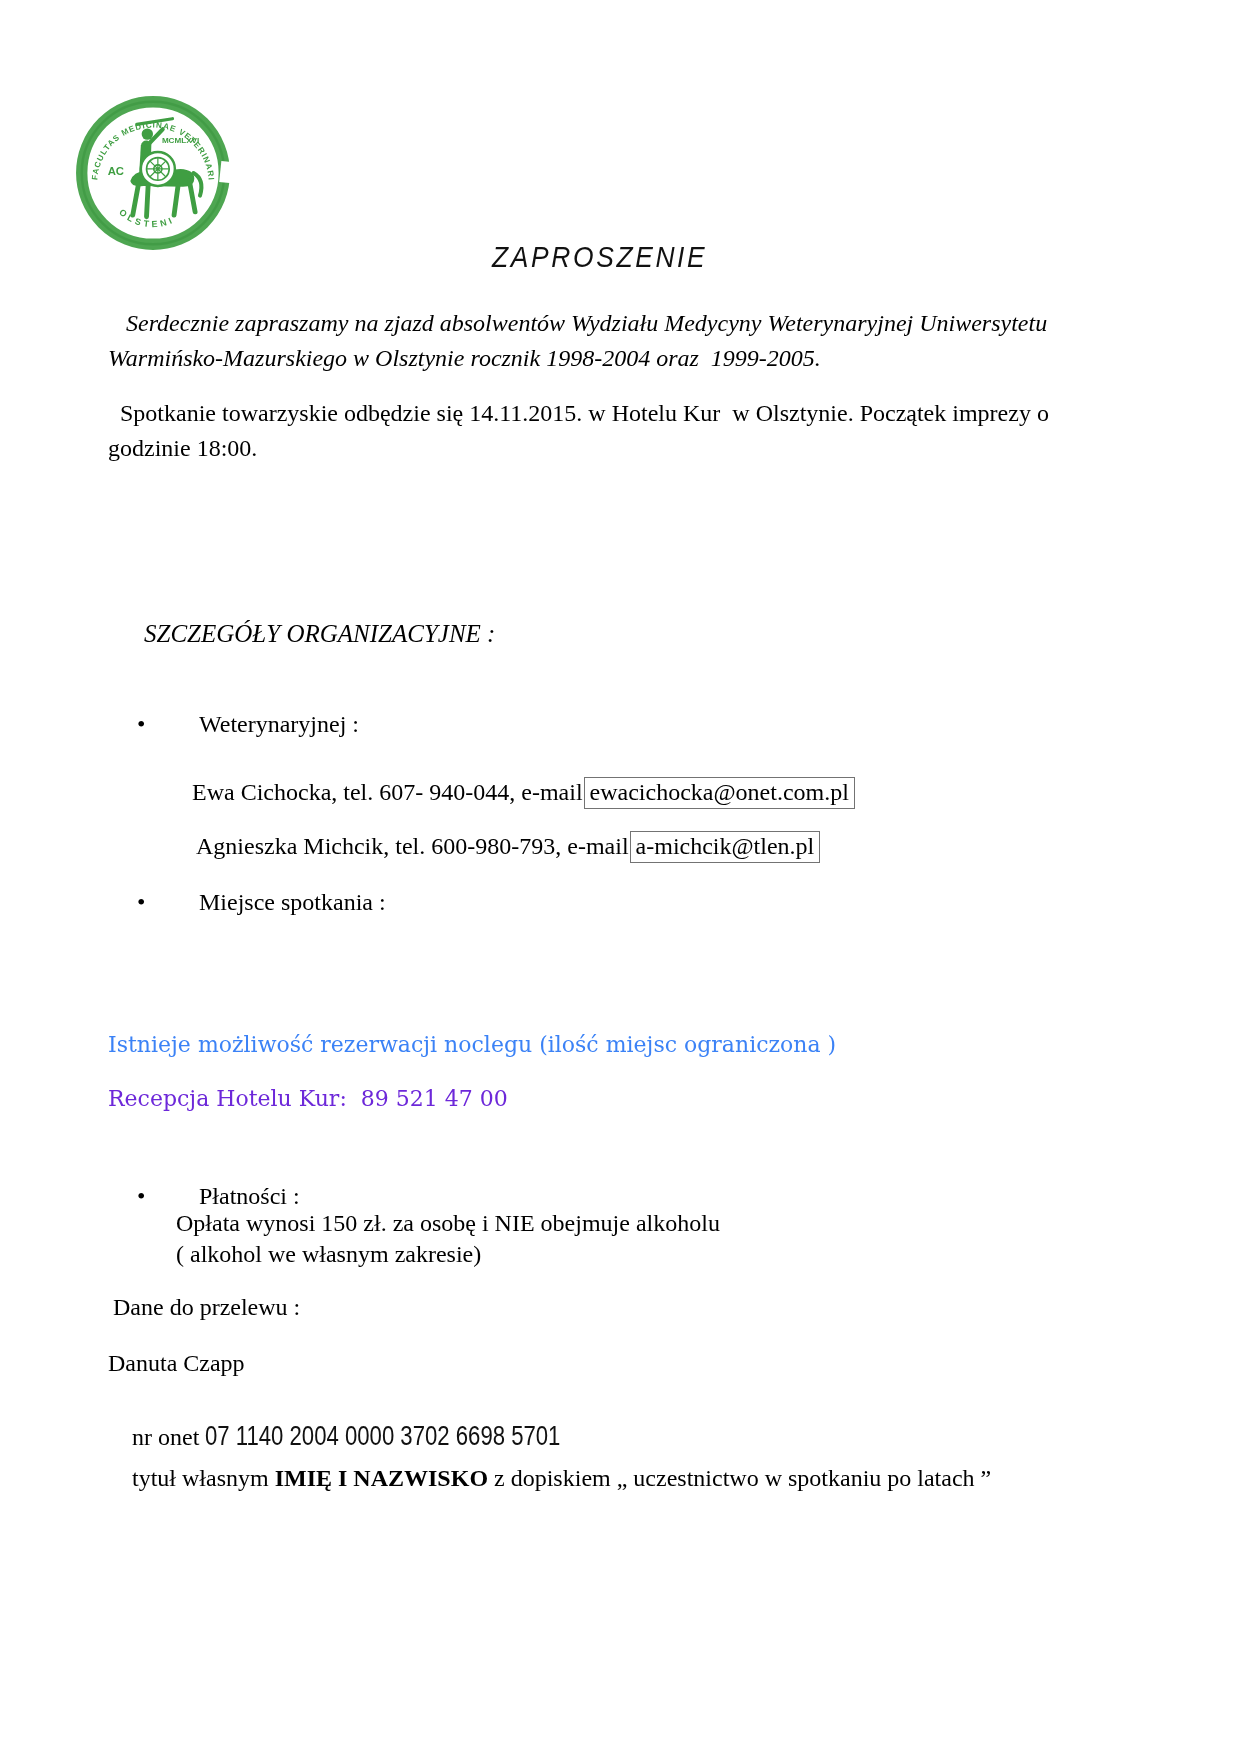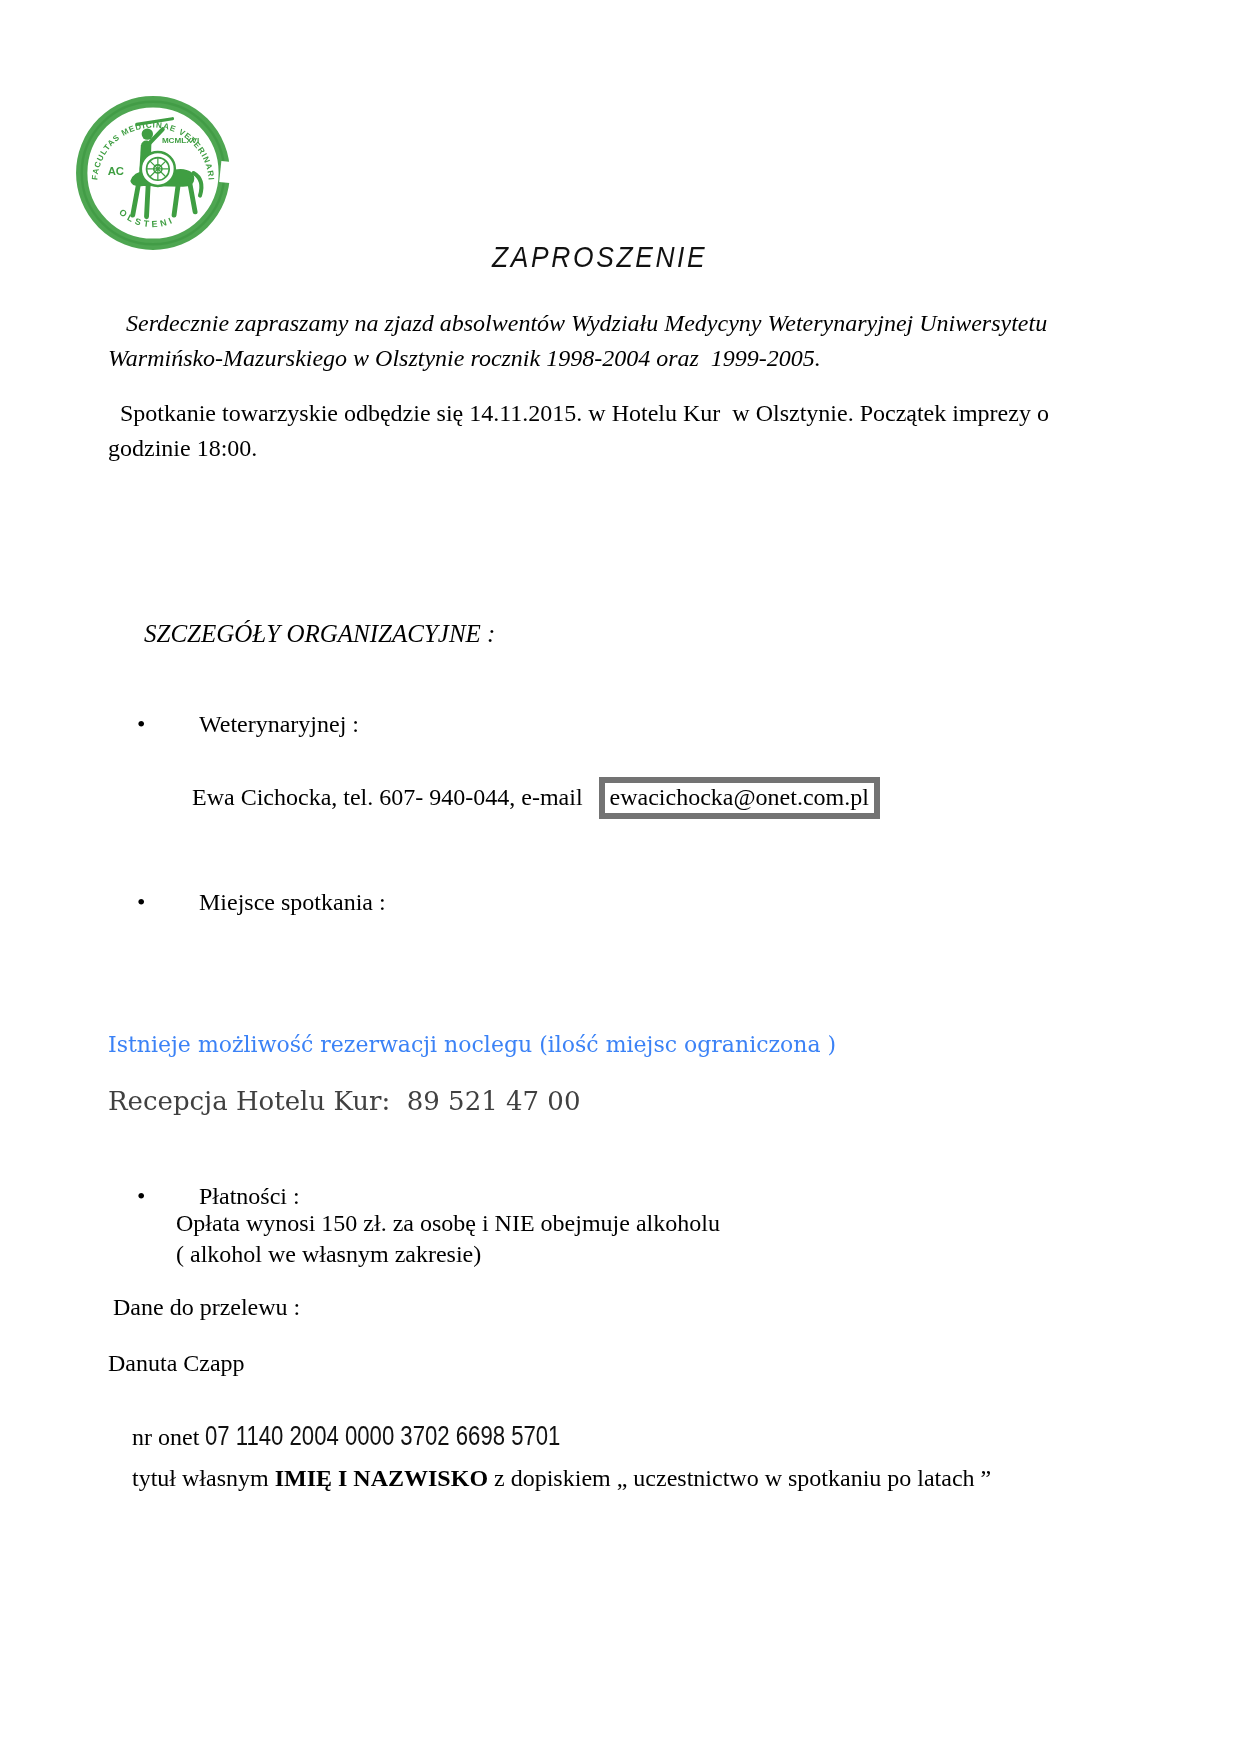--- a/index.html
+++ b/index.html
@@ -49,38 +49,38 @@
   .bullet-payments   { left: 108px; top: 1156px; }
   .bullet-glyph { display: inline-block; width: 67px; padding-left: 5px; }
   .bullet-glyph::before { content: "\2022"; }
 
   
   .contact { font-size: 24px; }
   .contact-1 { left: 168px; top: 750px; }
   .contact-2 { left: 172px; top: 804px; }
   .email-box {
     display: inline-block;
-    border: 6px solid #737373;
+    border: 1px solid #737373;
     padding: 1px 5px 2px 5px;
-    margin-left: 16px;
+    margin-left: 1px;
   }
 
   
   .venue-address { left: 205px; top: 914px; font-size: 24px; line-height: 1.25; }
 
   
   .booking-note {
     left: 108px; top: 1032px;
     font-family: "DejaVu Serif", serif;
     font-size: 22px; color: #3b82f6;
   }
   .reception-line {
     left: 108px; top: 1086px;
     font-family: "DejaVu Serif", serif;
-    font-size: 26px; color: #404040;
+    font-size: 22px; color: #6d28d9;
   }
 
   
   .fee-block { left: 176px; top: 1208px; font-size: 24px; line-height: 1.3; }
 
   
   .transfer-heading { left: 113px; top: 1294px; font-size: 24px; }
   .transfer-recipient { left: 108px; top: 1350px; font-size: 24px; }
   .transfer-account { left: 108px; top: 1394px; font-size: 24px; }
   .account-number {
@@ -156,20 +156,23 @@
 
   <div class="abs details-heading">SZCZEGÓŁY ORGANIZACYJNE :</div>
 
   <div class="abs bullet-row bullet-organizers">
     <span class="bullet-glyph"></span><span>Weterynaryjnej :</span>
   </div>
 
   <div class="abs contact contact-1">
     <span>Ewa Cichocka, tel. 607- 940-044, e-mail</span><span class="email-box">ewacichocka@onet.com.pl</span>
   </div>
+  <div class="abs contact contact-2">
+    <span>Agnieszka Michcik, tel. 600-980-793, e-mail</span><span class="email-box">a-michcik@tlen.pl</span>
+  </div>
 
   <div class="abs bullet-row bullet-venue">
     <span class="bullet-glyph"></span><span>Miejsce spotkania :</span>
   </div>
 
 
   <div class="abs booking-note">Istnieje możliwość rezerwacji noclegu (ilość miejsc ograniczona )</div>
   <div class="abs reception-line">Recepcja Hotelu Kur:  89 521 47 00</div>
 
   <div class="abs bullet-row bullet-payments">

